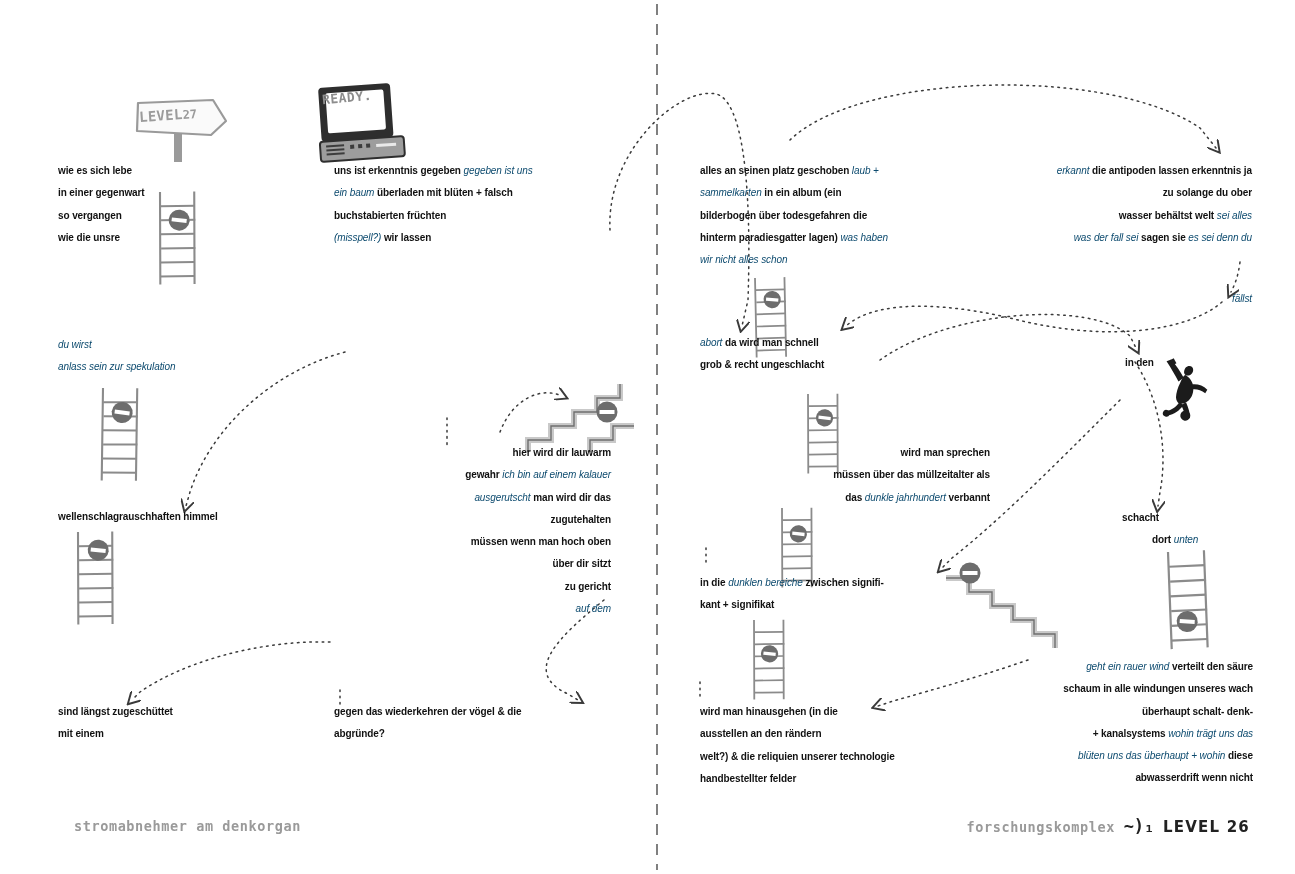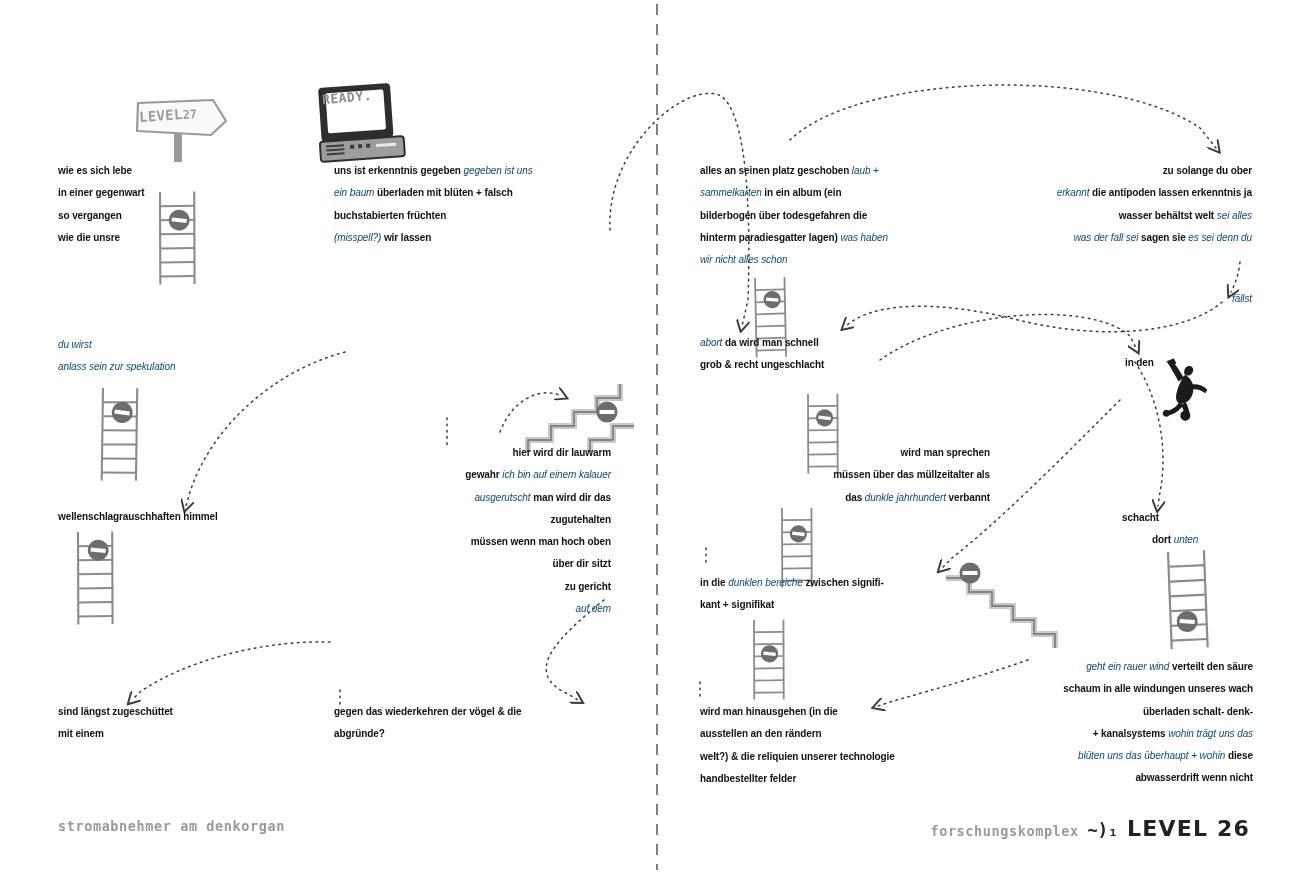--- a/index.html
+++ b/index.html
@@ -31,26 +31,27 @@
 
   
   .footer{
     position:absolute;
     font-family:"DejaVu Sans Mono","Liberation Mono",monospace;
     font-size:13.5px;
     letter-spacing:0.6px;
     color:#9a9a9a;
     font-weight:bold;
     white-space:nowrap;
+    margin-left:16px;
   }
   .footer .lvl{
     color:#222222;
     font-family:"DejaVu Sans","Liberation Sans",sans-serif;
     font-weight:bold;
-    font-size:22px;
+    font-size:15px;
     letter-spacing:1.2px;
   }
   .footer .tilde{
     color:#222;
     font-size:17px;
     font-weight:bold;
     letter-spacing:0;
   }
 
   
@@ -303,41 +304,41 @@
       <div><span>in die </span><span class="ital">dunklen bereiche </span><span>zwischen signifi-</span></div>
       <div><span>kant + signifikat</span></div>
     </div>
   <div class="tblock lt" style="left:700px;top:701px;">
       <div><span>wird man hinausgehen (in die</span></div>
       <div><span>ausstellen an den rändern</span></div>
       <div><span>welt?) &amp; die reliquien unserer technologie</span></div>
       <div><span>handbestellter felder</span></div>
     </div>
   <div class="tblock rt" style="left:990px;top:160px;width:262px;">
+      <div><span class="ital">erkannt </span><span>die antipoden lassen erkenntnis ja</span></div>
       <div><span>zu solange du ober</span></div>
-      <div><span class="ital">erkannt </span><span>die antipoden lassen erkenntnis ja</span></div>
       <div><span>wasser behältst welt </span><span class="ital">sei alles</span></div>
       <div><span class="ital">was der fall sei </span><span>sagen sie </span><span class="ital">es sei denn du</span></div>
     </div>
   <div class="tblock rt" style="left:1090px;top:288px;width:162px;">
       <div><span class="ital">fällst</span></div>
     </div>
   <div class="tblock lt" style="left:1125px;top:352px;">
       <div><span>in den</span></div>
     </div>
   <div class="tblock lt" style="left:1122px;top:507px;">
       <div><span>schacht</span></div>
     </div>
   <div class="tblock lt" style="left:1152px;top:529px;">
       <div><span>dort </span><span class="ital">unten</span></div>
     </div>
   <div class="tblock rt" style="left:975px;top:656px;width:278px;">
       <div><span class="ital">geht ein rauer wind </span><span>verteilt den säure</span></div>
       <div><span>schaum in alle windungen unseres wach</span></div>
-      <div><span>überladen schalt- denk-</span></div>
+      <div><span>überhaupt schalt- denk-</span></div>
       <div><span>+ kanalsystems </span><span class="ital">wohin trägt uns das</span></div>
       <div><span class="ital">blüten uns das überhaupt + wohin </span><span>diese</span></div>
       <div><span>abwasserdrift wenn nicht</span></div>
     </div>
 
   <div class="footer" style="left:58px;top:818px;">stromabnehmer am denkorgan</div>
   <div class="footer" style="right:45px;top:816px;">
     <span>forschungskomplex</span>
     <span class="tilde">~)₁</span>
     <span class="lvl">LEVEL 26</span>

